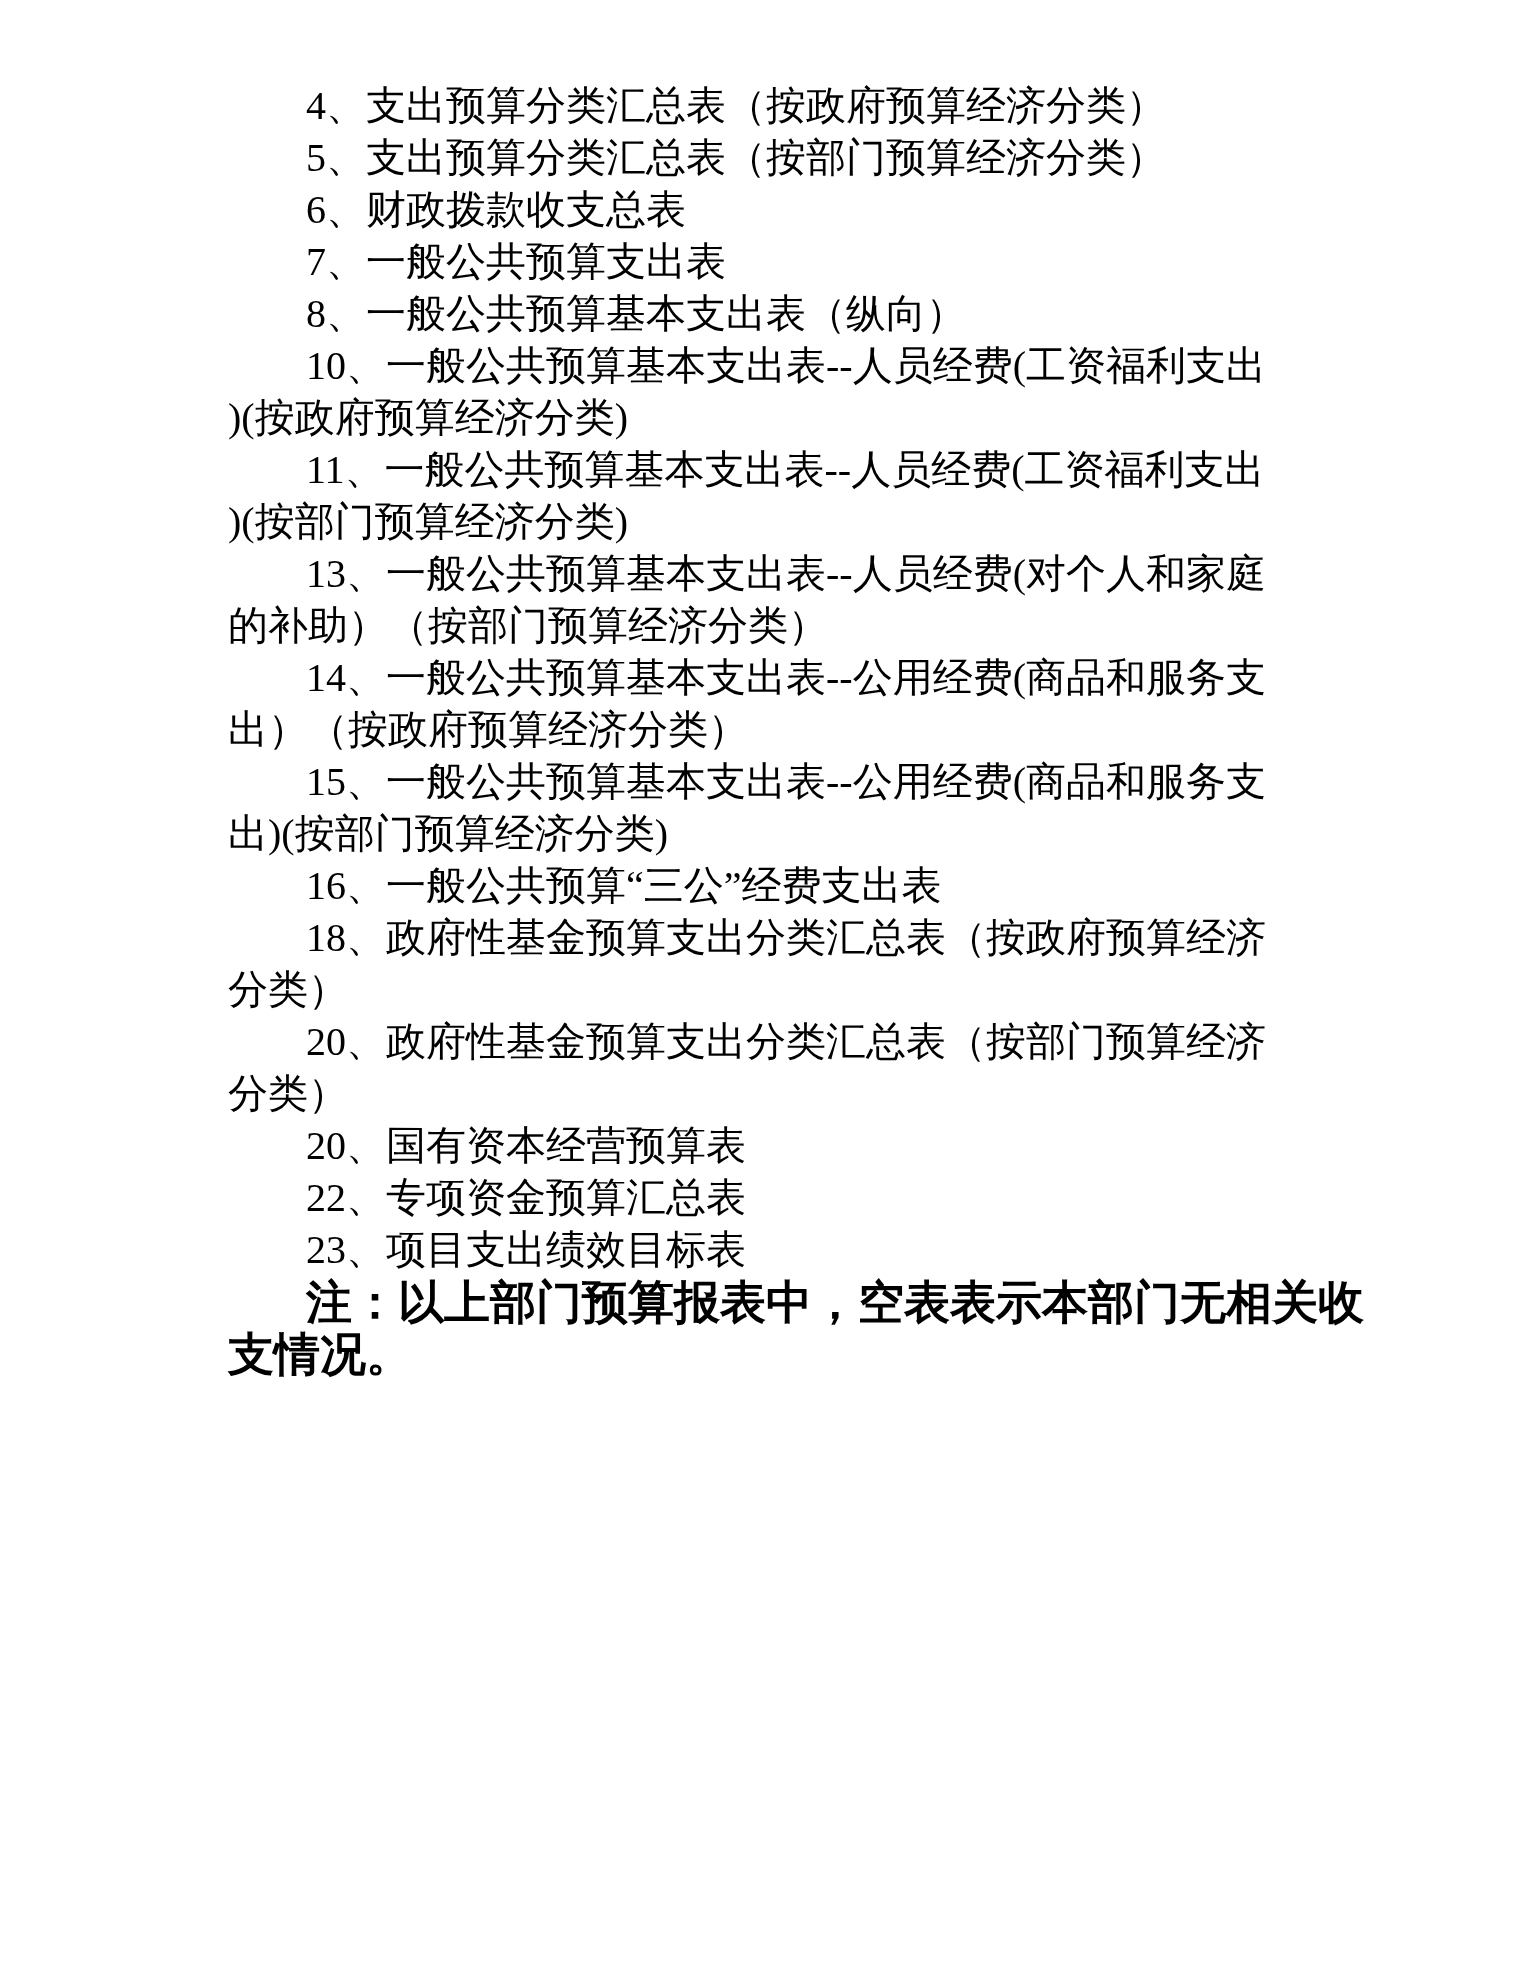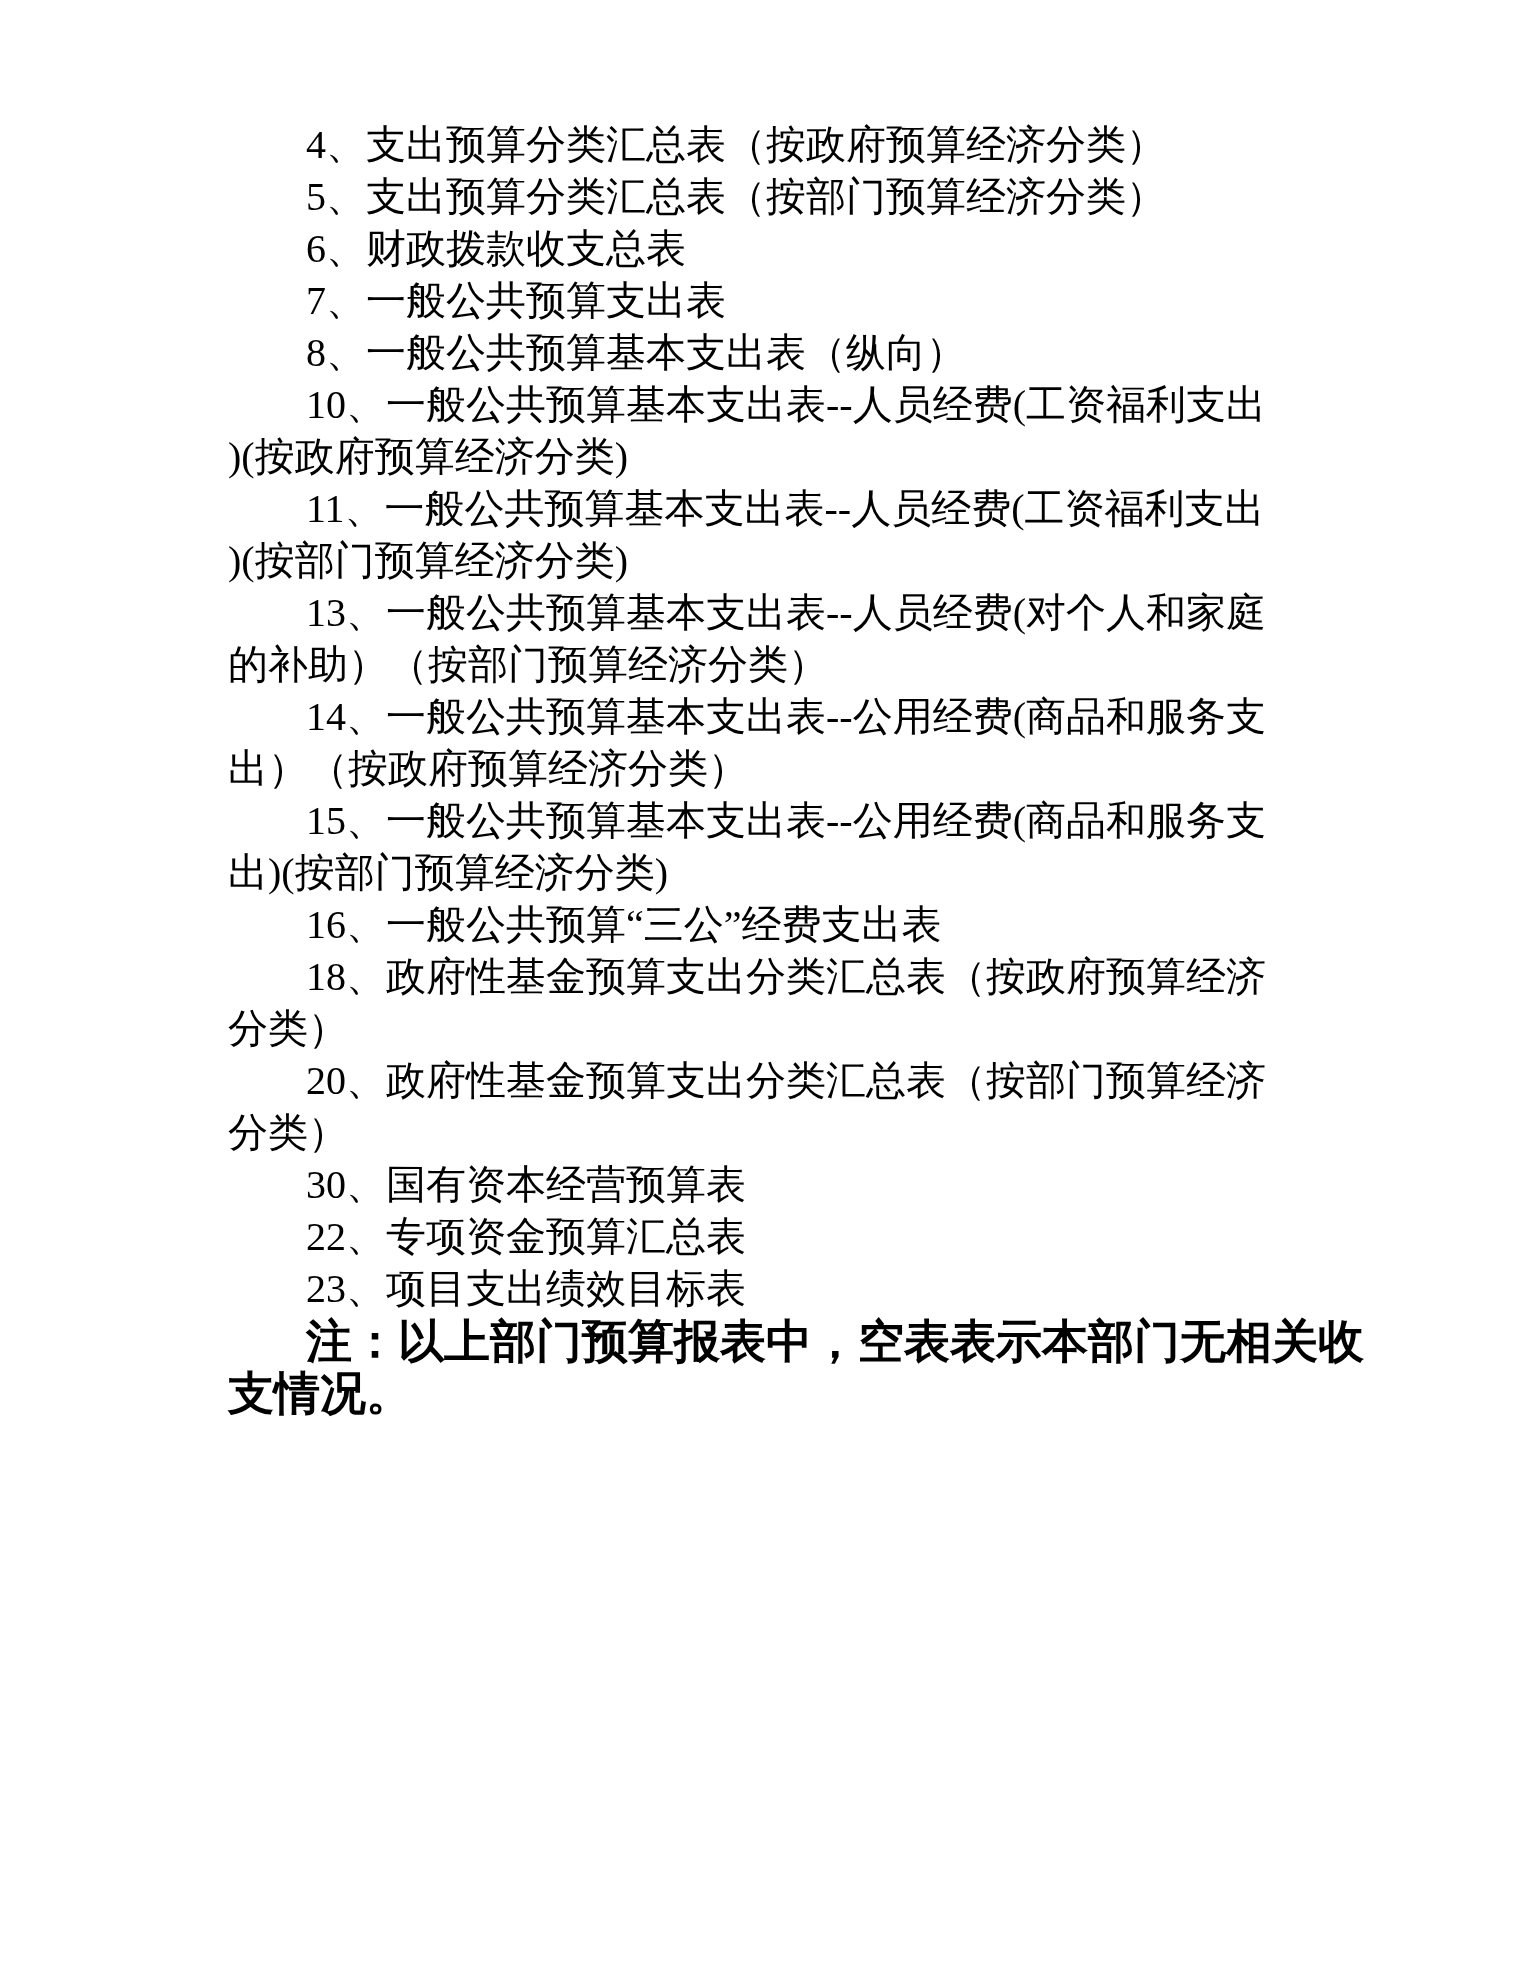--- a/index.html
+++ b/index.html
@@ -7,21 +7,21 @@
     padding: 0;
     background: #ffffff;
   }
   .page {
     position: relative;
     width: 1530px;
     height: 1980px;
     background: #ffffff;
     overflow: hidden;
     box-sizing: border-box;
-    padding: 119px 150px 0 228px;
+    padding: 80px 150px 0 228px;
   }
   .doc-body {
     width: 1150px;
     color: #000000;
   }
   p.doc-line {
     margin: 0;
     padding: 0;
     font-family: "Liberation Serif", "DejaVu Serif", serif;
     font-size: 40px;
@@ -60,18 +60,18 @@
 的补助）（按部门预算经济分类）</p>
     <p class="doc-line">14、一般公共预算基本支出表--公用经费(商品和服务支
 出）（按政府预算经济分类）</p>
     <p class="doc-line">15、一般公共预算基本支出表--公用经费(商品和服务支
 出)(按部门预算经济分类)</p>
     <p class="doc-line">16、一般公共预算“三公”经费支出表</p>
     <p class="doc-line">18、政府性基金预算支出分类汇总表（按政府预算经济
 分类）</p>
     <p class="doc-line">20、政府性基金预算支出分类汇总表（按部门预算经济
 分类）</p>
-    <p class="doc-line">30、国有资本经营预算表</p>
+    <p class="doc-line">20、国有资本经营预算表</p>
     <p class="doc-line">22、专项资金预算汇总表</p>
     <p class="doc-line">23、项目支出绩效目标表</p>
     <p class="doc-note">注：以上部门预算报表中，空表表示本部门无相关收支情况。</p>
   </div>
 </div>
 
 </body></html>

